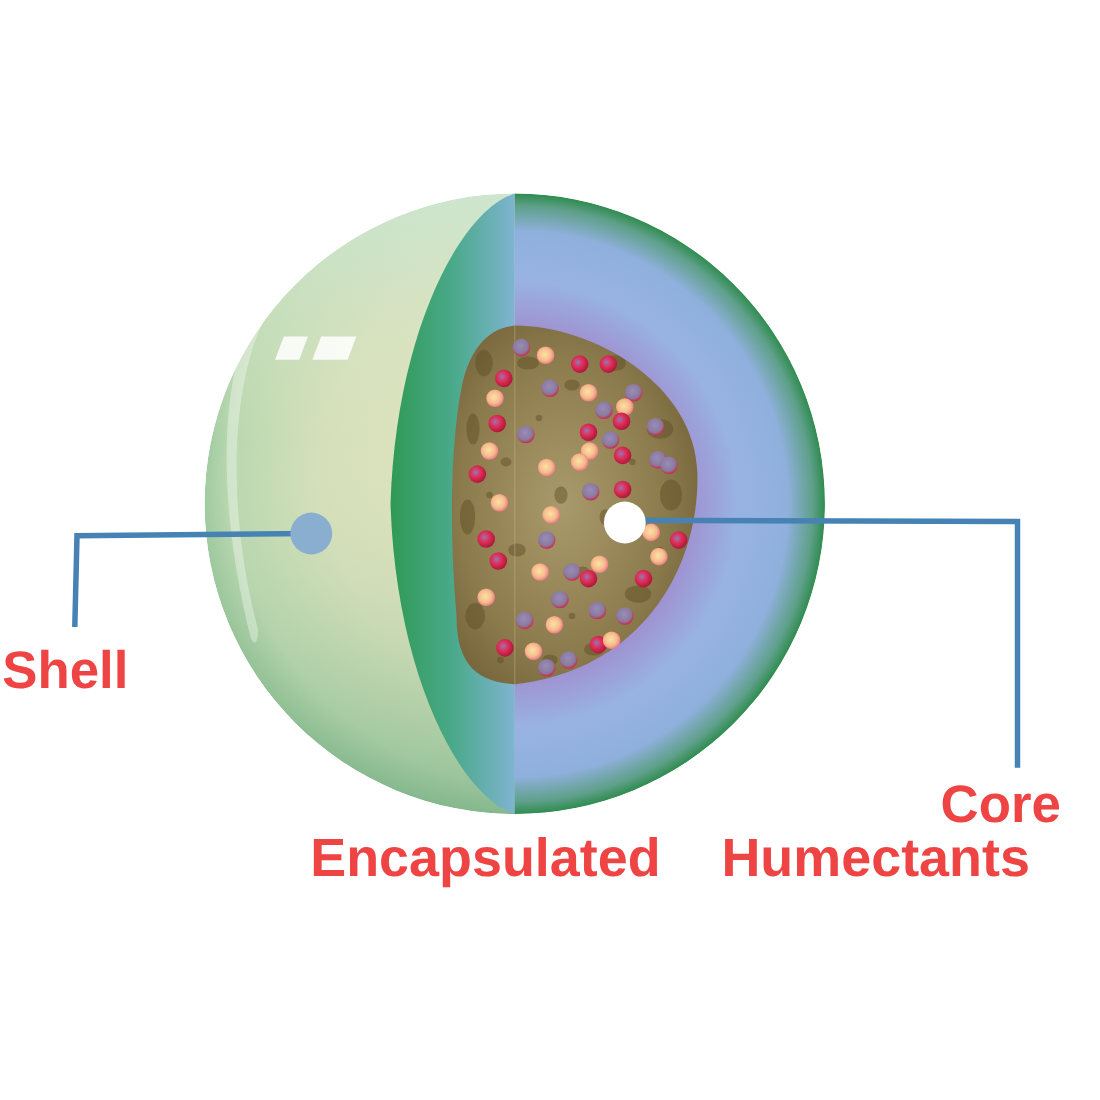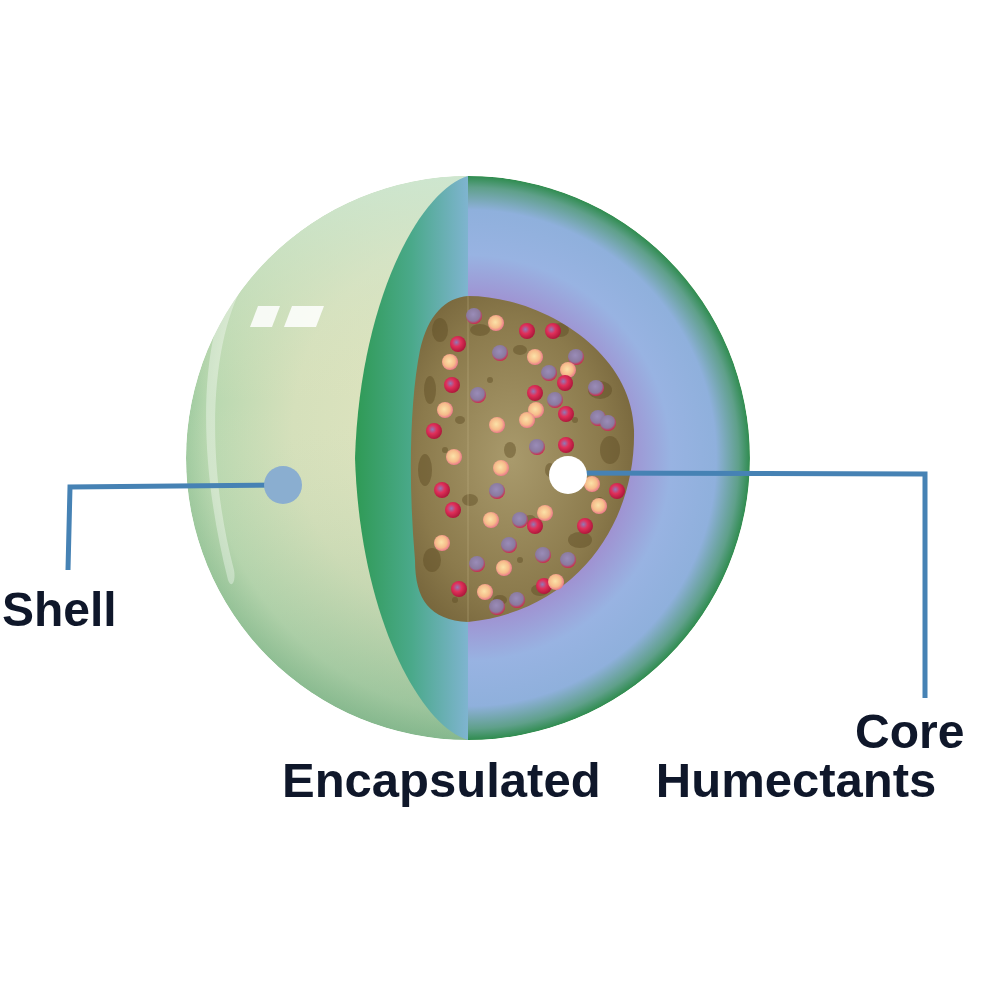--- a/index.html
+++ b/index.html
@@ -1,18 +1,18 @@
 <!DOCTYPE html>
 <html><head>
 <meta charset="utf-8">
 <style>
   html,body{margin:0;padding:0;background:#ffffff;}
   body{width:1000px;height:1000px;position:relative;overflow:hidden;font-family:"Liberation Sans",sans-serif;}
   #diagram{position:absolute;left:0;top:0;width:1000px;height:1000px;}
-  .label{position:absolute;color:#0f172a;font-weight:bold;font-family:"Liberation Sans",sans-serif;white-space:nowrap;line-height:1;}
+  .label{position:absolute;color:#ef4444;font-weight:bold;font-family:"Liberation Sans",sans-serif;white-space:nowrap;line-height:1;}
   #shell-label{left:2px;top:586px;font-size:48px;}
   #core-label{left:855px;top:708px;font-size:48px;text-decoration-thickness:4px;text-underline-offset:8px;}
   #caption{left:282px;top:756px;font-size:49px;word-spacing:14px;}
 </style>
 </head>
 <body>
 
 <svg id="diagram" viewBox="0 0 1000 1000" xmlns="http://www.w3.org/2000/svg">
   <defs>
     <radialGradient id="gShell" cx="0.55" cy="0.45" r="0.6">

